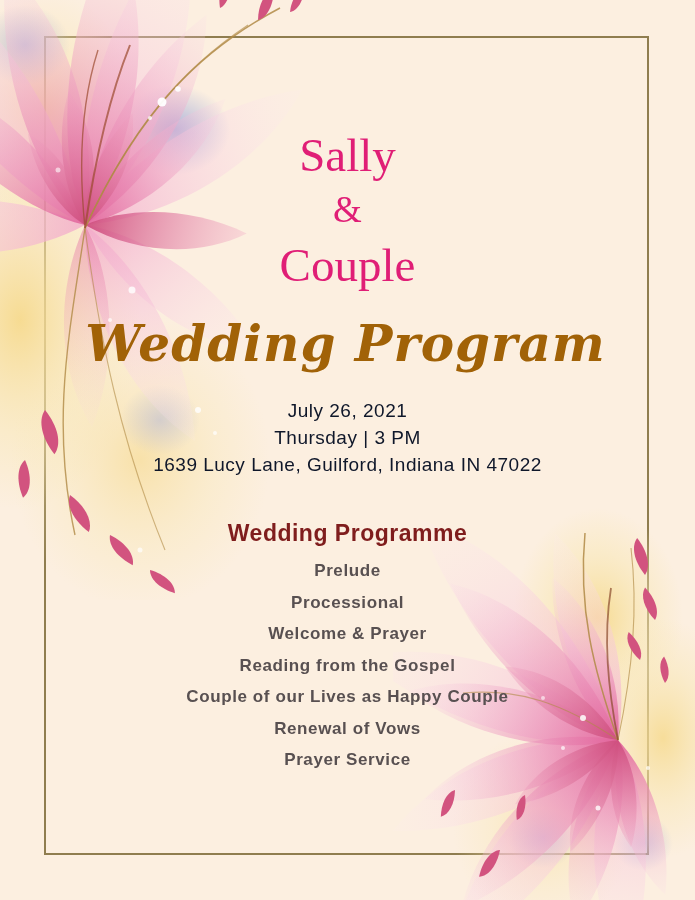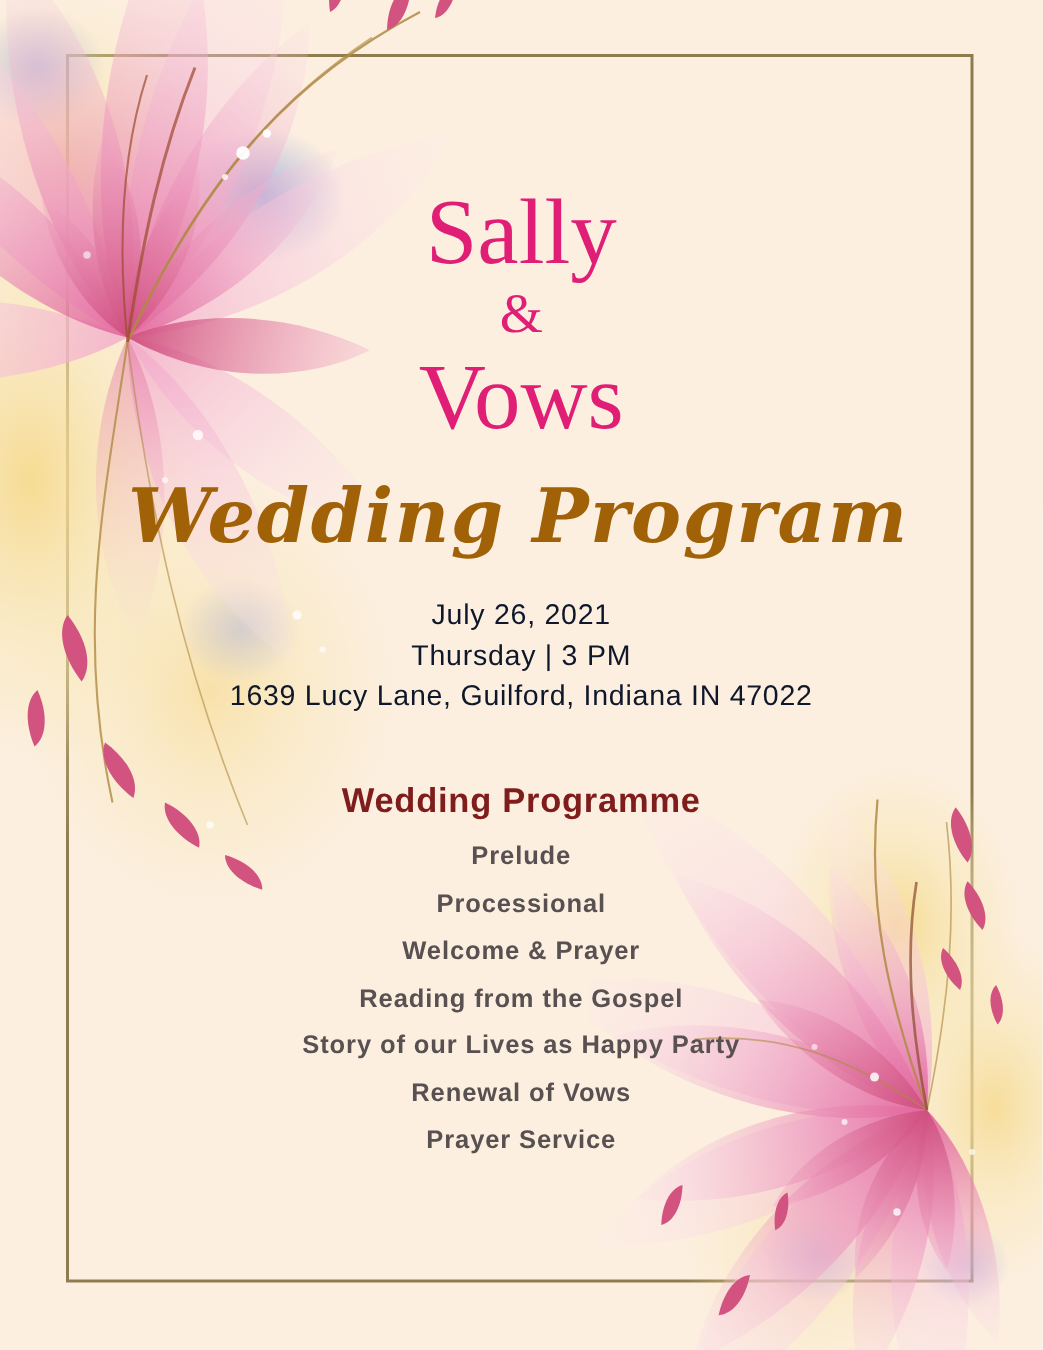--- a/index.html
+++ b/index.html
@@ -34,21 +34,21 @@
     inset:0;
     z-index:3;
     text-align:center;
   }
   .names{
     position:absolute;
     top:126px;left:0;right:0;
     color:#e01e76;
     font-family:"Liberation Serif", serif;
   }
-  .name{font-size:62px;line-height:58px;}
+  .name{font-size:47px;line-height:58px;}
   .amp{font-size:37px;line-height:52px;}
   .title{
     position:absolute;
     top:302px;left:0;right:4px;
     margin:0;
     font-family:"DejaVu Serif", serif;
     font-style:italic;
     font-weight:bold;
     font-size:50px;
     line-height:84px;
@@ -237,37 +237,37 @@
       <circle cx="255" cy="260" r="2" opacity=".7"></circle>
       <circle cx="150" cy="190" r="2" opacity=".6"></circle>
     </g>
   </svg>
 
   <div class="content">
 
     <div class="names">
       <div class="name">Sally</div>
       <div class="amp">&amp;</div>
-      <div class="name">Vows</div>
+      <div class="name">Couple</div>
     </div>
 
     <h1 class="title">Wedding Program</h1>
 
     <div class="event">
       <div>July 26, 2021</div>
       <div>Thursday | 3 PM</div>
       <div>1639 Lucy Lane, Guilford, Indiana IN 47022</div>
     </div>
 
     <h2 class="programme-heading">Wedding Programme</h2>
 
     <ul class="programme-list">
         <li>Prelude</li>
         <li>Processional</li>
         <li>Welcome &amp; Prayer</li>
         <li>Reading from the Gospel</li>
-        <li>Story of our Lives as Happy Party</li>
+        <li>Couple of our Lives as Happy Couple</li>
         <li>Renewal of Vows</li>
         <li>Prayer Service</li>
       </ul>
 
   </div>
 </div>
 
 </body></html>

